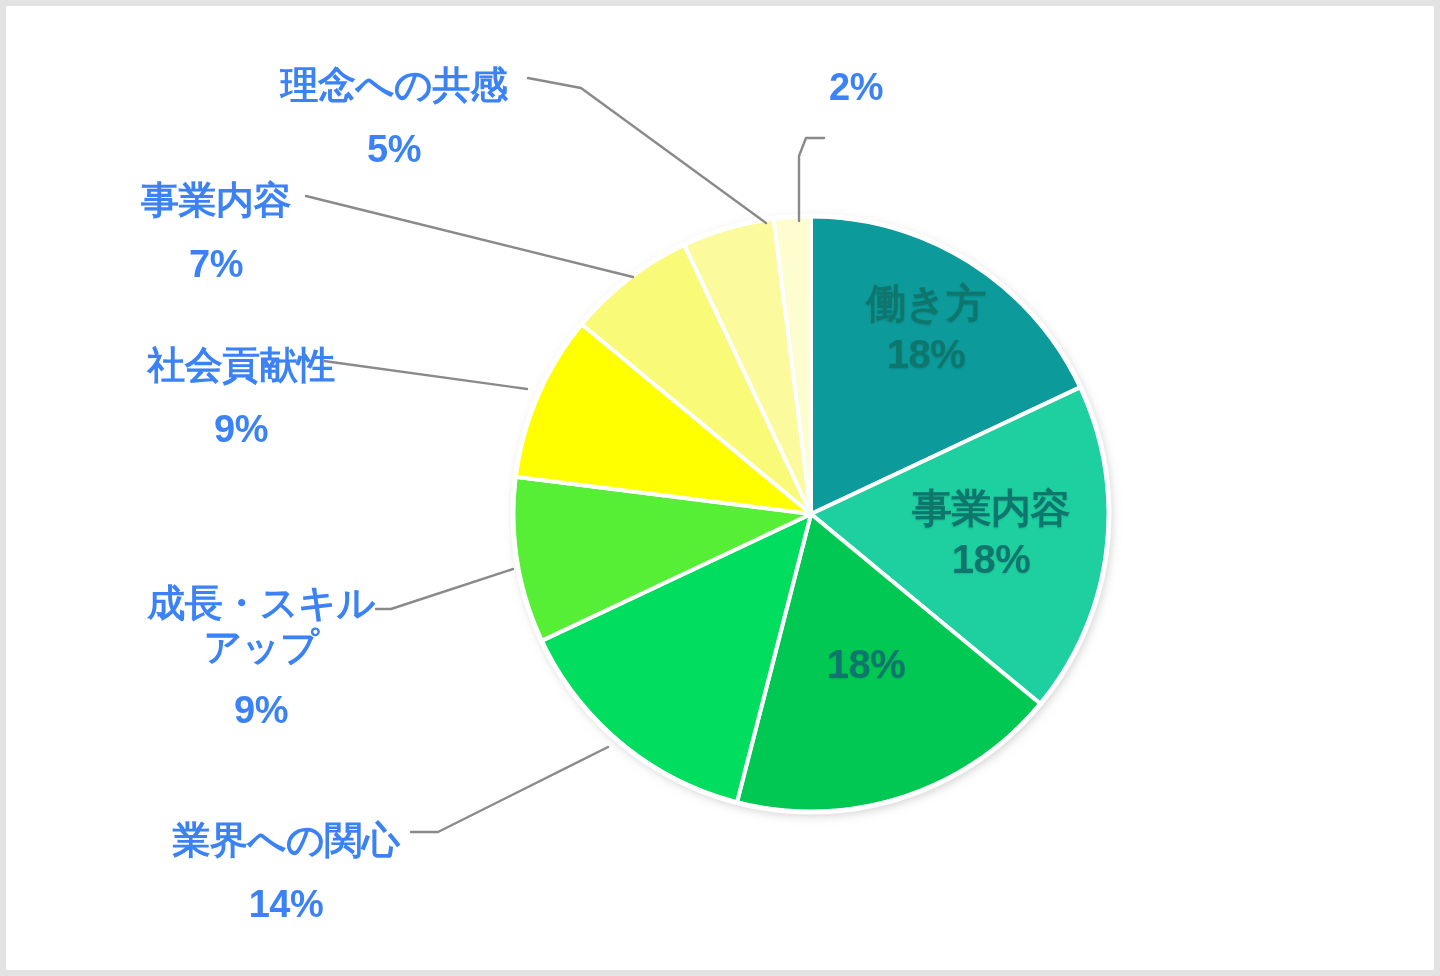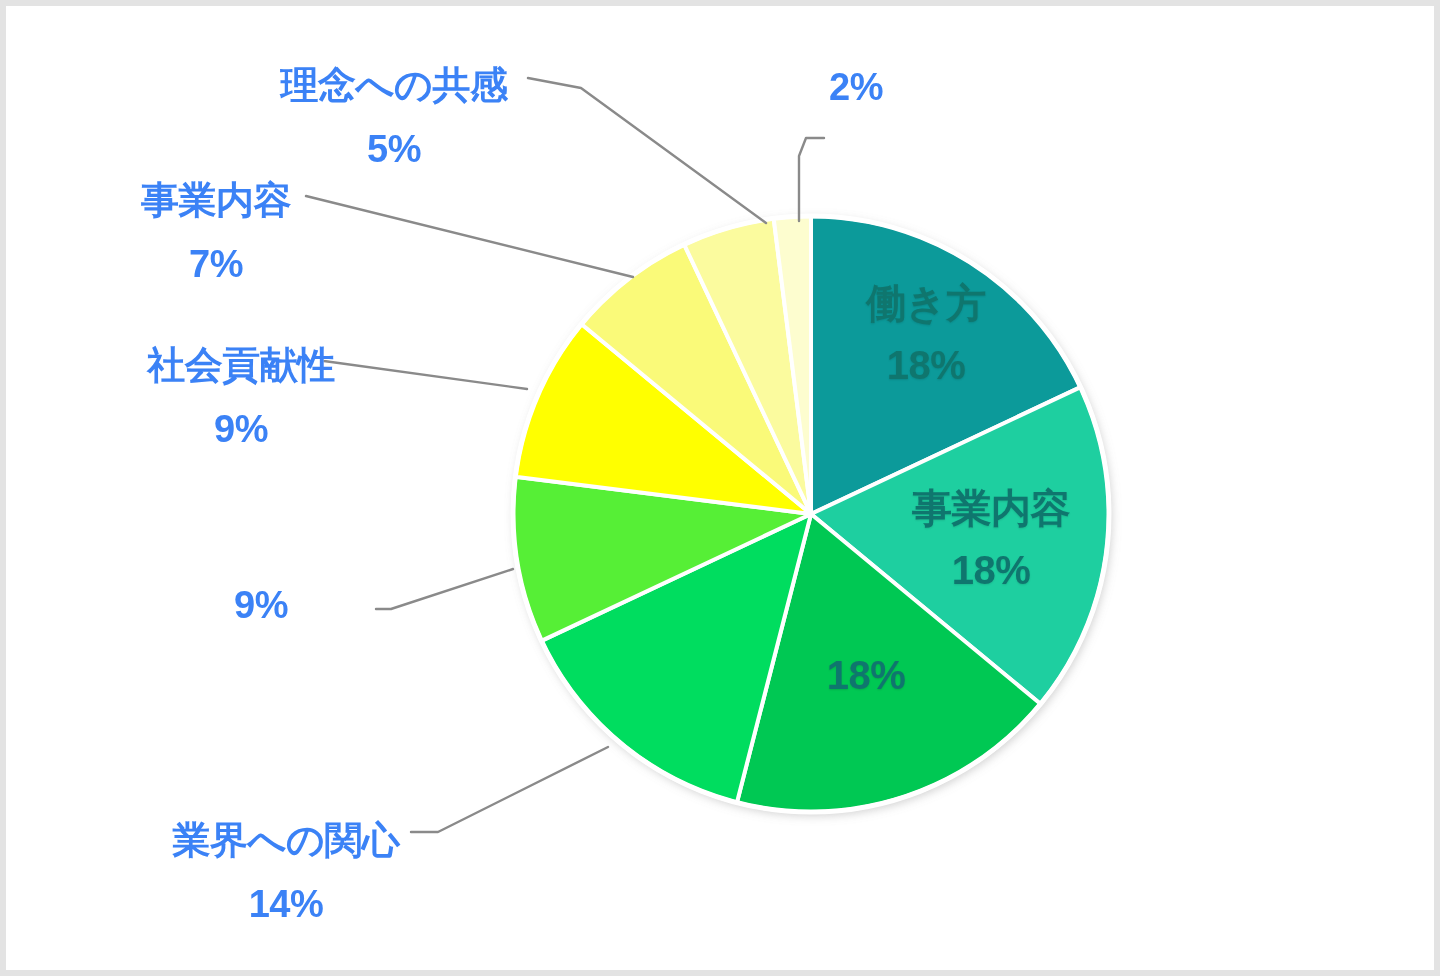--- a/index.html
+++ b/index.html
@@ -43,21 +43,21 @@
     position: absolute;
     color: #0f766e;
     font-weight: bold;
     font-family: "Liberation Sans", "DejaVu Sans", sans-serif;
     text-align: center;
     line-height: 1.12;
     letter-spacing: -0.5px;
     text-shadow: 0 1px 2px rgba(0,0,0,0.12);
   }
   .inner-label .lbl-name { display: block; font-size: 40px; }
-  .inner-label .lbl-pct  { display: block; font-size: 40px; margin-top: 17px; }
+  .inner-label .lbl-pct  { display: block; font-size: 40px; margin-top: 6px; }
 </style>
 </head>
 <body>
 
 <div id="page">
 
   <svg id="chart-svg" viewBox="0 0 1440 976">
     <defs>
       <filter id="pieShadow" x="-15%" y="-15%" width="130%" height="130%">
         <feDropShadow dx="2" dy="3" stdDeviation="5" flood-color="#8d8d8d" flood-opacity="0.40"></feDropShadow>
@@ -102,20 +102,22 @@
     <span class="lbl-name">事業内容</span>
     <span class="lbl-pct">7%</span>
   </div>
 
   <div class="callout-label" style="left:85px; top:320px; width:300px;">
     <span class="lbl-name">社会貢献性</span>
     <span class="lbl-pct">9%</span>
   </div>
 
   <div class="callout-label" style="left:100px; top:558px; width:310px;">
+    <span class="lbl-name">成長・スキル
+アップ</span>
     <span class="lbl-pct">9%</span>
   </div>
 
   <div class="callout-label" style="left:110px; top:795px; width:340px;">
     <span class="lbl-name">業界への関心</span>
     <span class="lbl-pct">14%</span>
   </div>
 
   <div class="inner-label" style="left:800px; top:275px; width:240px;">
     <span class="lbl-name">働き方</span>

